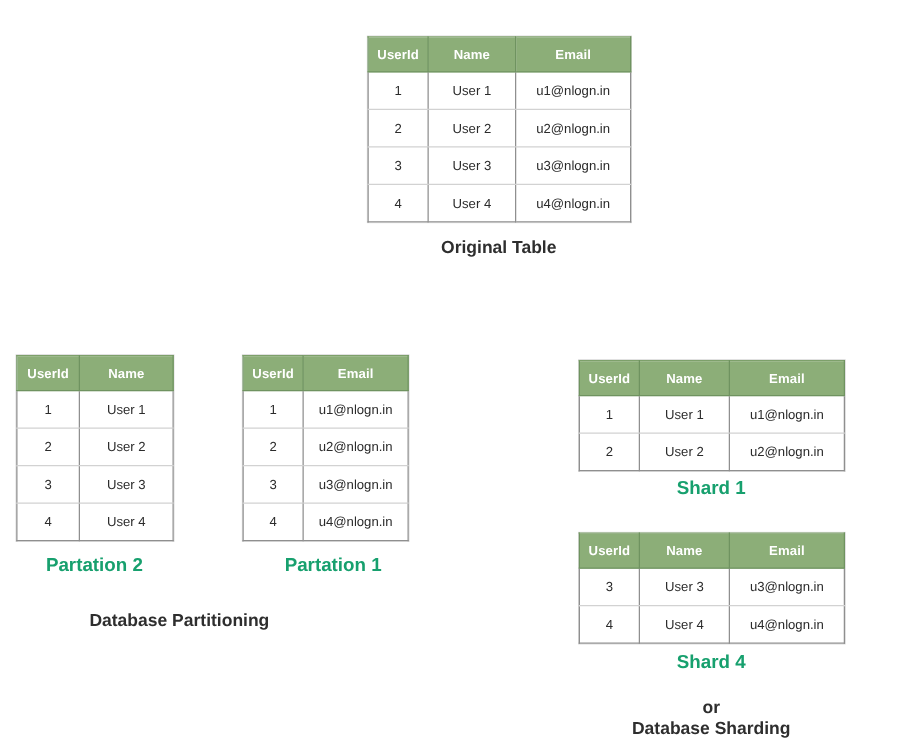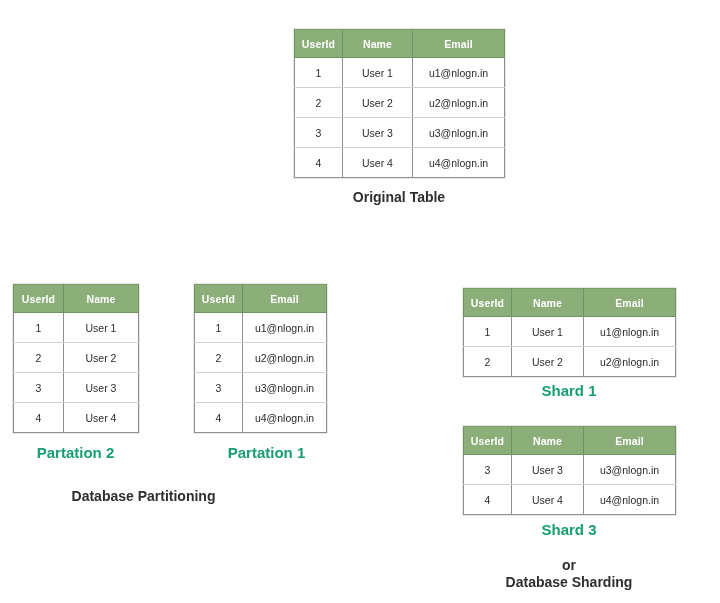--- a/index.html
+++ b/index.html
@@ -247,20 +247,20 @@
         <td>u3@nlogn.in</td>
       </tr>
       <tr>
         <td>4</td>
         <td>User 4</td>
         <td>u4@nlogn.in</td>
       </tr>
     </tbody>
   </table>
 
-  <div class="cap-green" style="left:463px; top:521px; width:212px;">Shard 3</div>
+  <div class="cap-green" style="left:463px; top:521px; width:212px;">Shard 4</div>
 
   <div class="cap-dark multiline" style="left:463px; top:557px; width:212px;">
     <div>or</div>
     <div>Database Sharding</div>
   </div>
 
 </div>
 
 </body></html>

